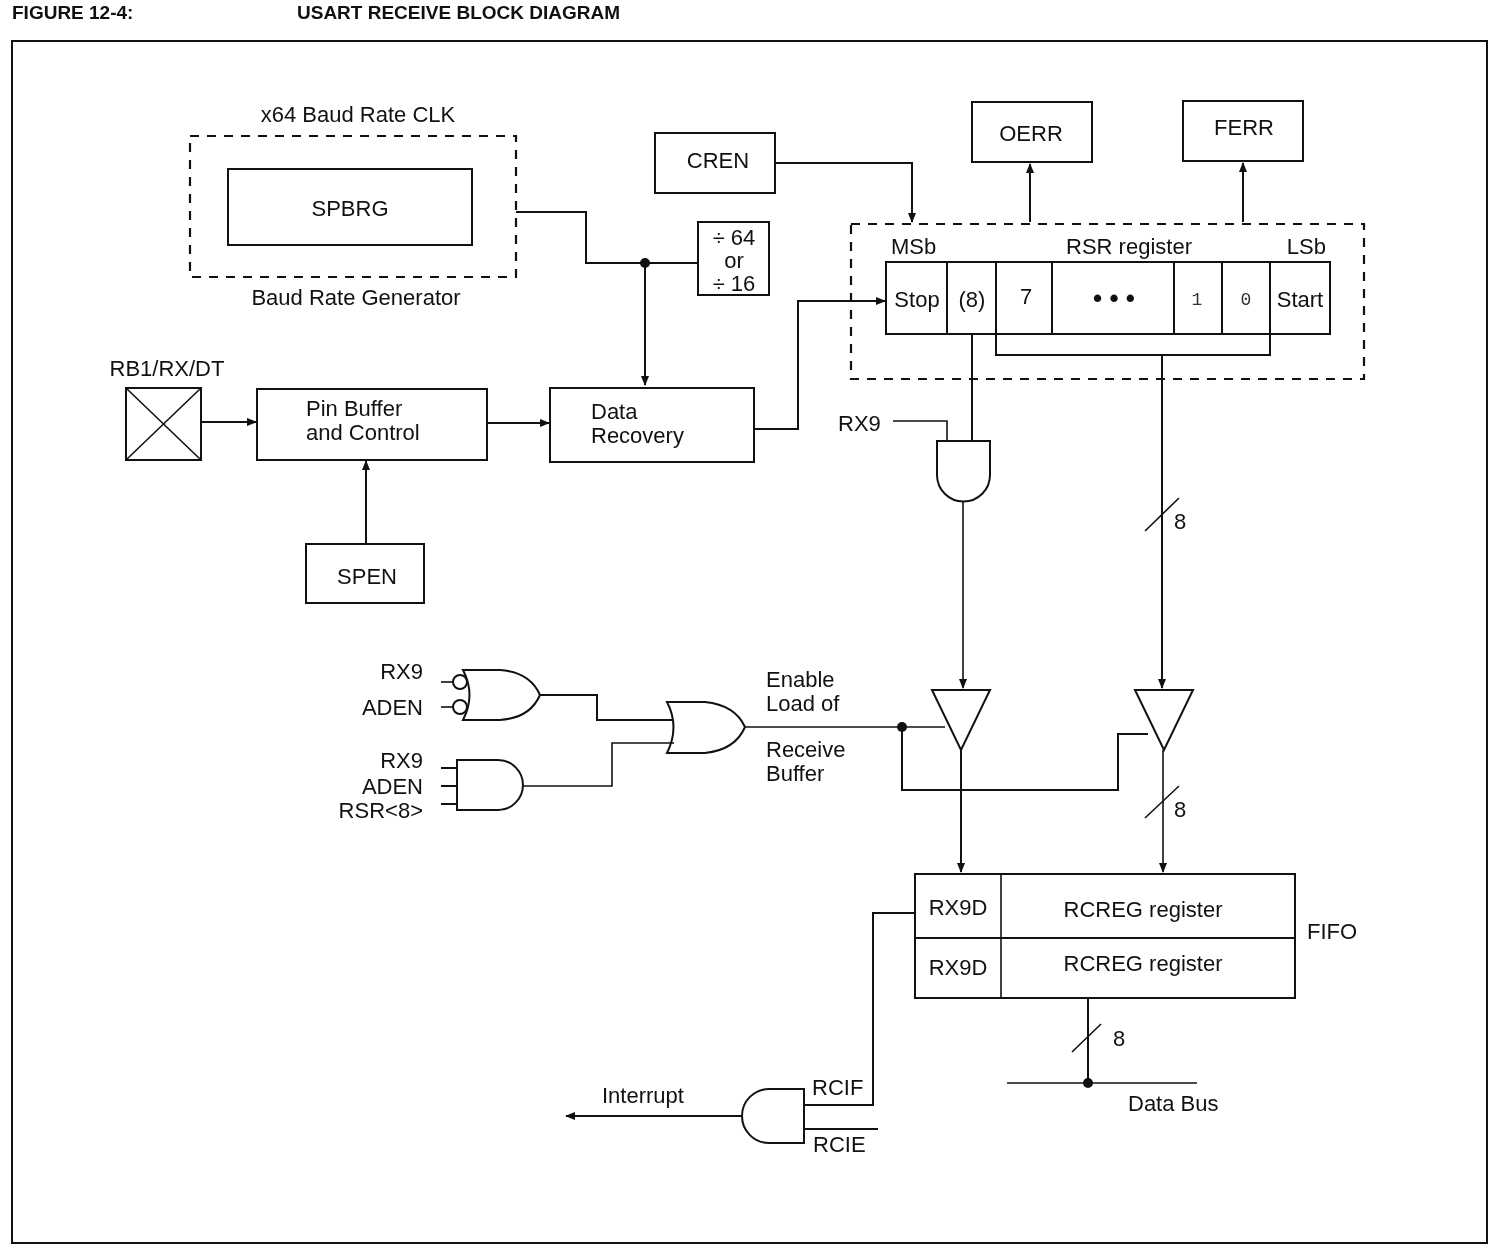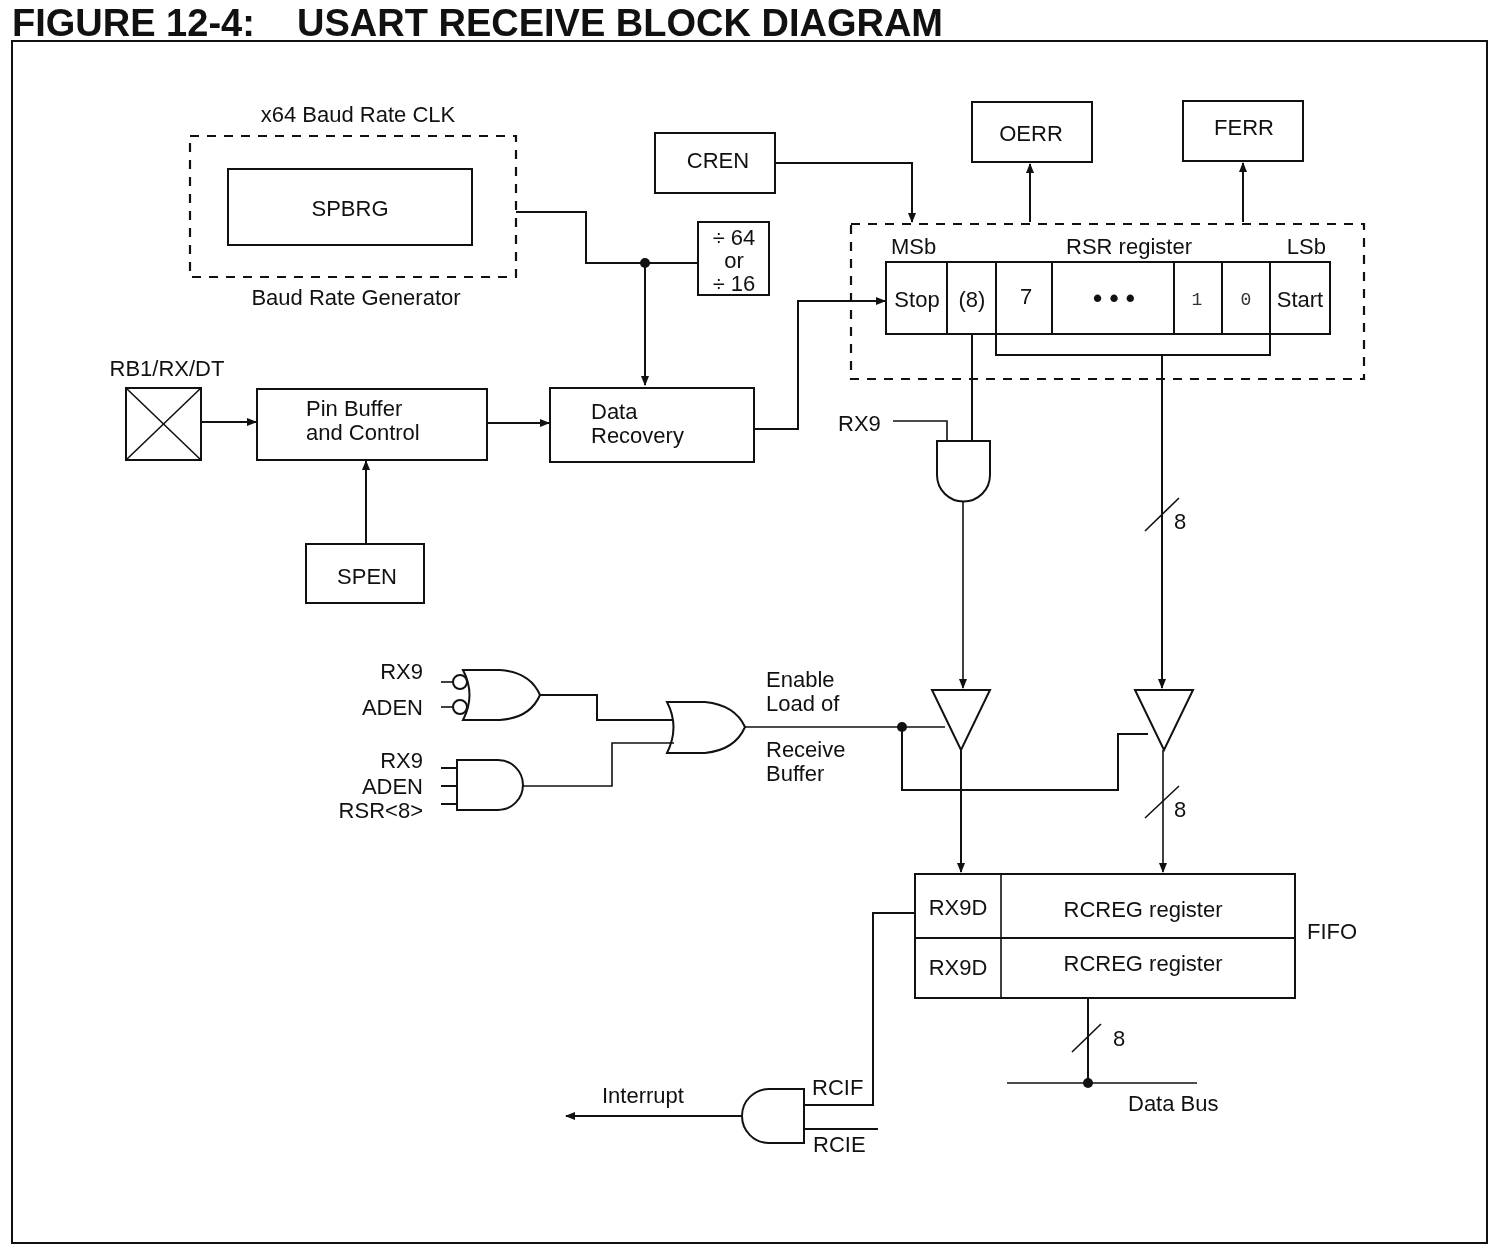--- a/index.html
+++ b/index.html
@@ -1,17 +1,17 @@
 <!DOCTYPE html>
 <html><head>
 <meta charset="utf-8">
 <style>
   html, body { margin: 0; padding: 0; background: #ffffff; }
   body { width: 1500px; height: 1255px; position: relative; overflow: hidden; font-family: "Liberation Sans", sans-serif; }
-  #title { position: absolute; left: 12px; top: 2px; font-family: "Liberation Sans", sans-serif; font-weight: bold; font-size: 38px; color: #111; letter-spacing: 0px; white-space: pre; }
+  #title { position: absolute; left: 12px; top: 2px; font-family: "Liberation Sans", sans-serif; font-weight: bold; font-size: 19px; color: #111; letter-spacing: 0px; white-space: pre; }
   #title .fig { display: inline-block; width: 285px; }
   svg { position: absolute; left: 0; top: 0; }
   .ln { stroke: #111; stroke-width: 2; fill: none; }
   .thin { stroke: #111; stroke-width: 1.6; fill: none; }
   .box { stroke: #111; stroke-width: 2; fill: #fff; }
   .dash { stroke: #111; stroke-width: 2.2; fill: none; stroke-dasharray: 9 8; }
   .txt { font-family: "Liberation Sans", sans-serif; font-size: 22px; fill: #111; }
   .mono { font-family: "Liberation Mono", monospace; font-size: 18px; fill: #333; }
   .dot { fill: #111; }
 </style>

